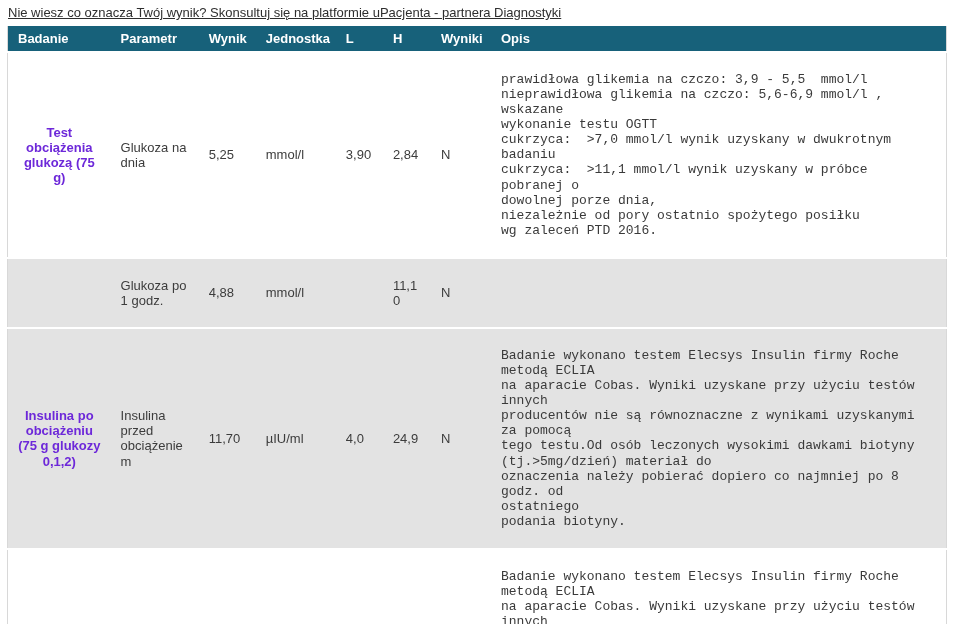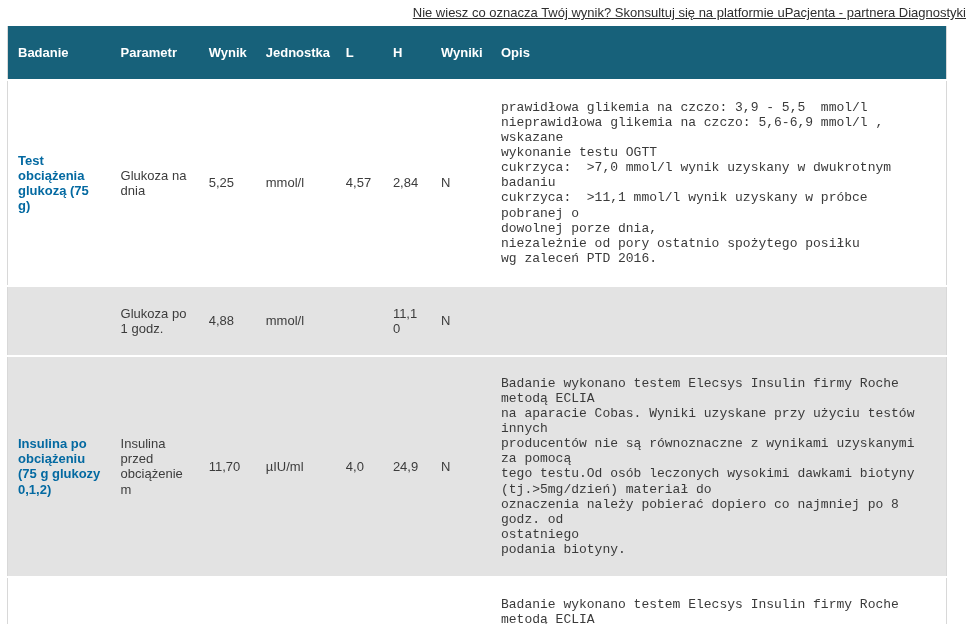--- a/index.html
+++ b/index.html
@@ -11,21 +11,20 @@
   .page {
     position: relative;
     width: 966px;
     height: 624px;
     background: #ffffff;
     overflow: hidden;
   }
   .top-link-wrap {
     padding: 3px 0 0 8px;
     height: 26px;
-    text-align: right;
   }
   a.top-link {
     font-size: 13px;
     color: #2e2e2e;
     text-decoration: underline;
     cursor: pointer;
   }
   table.results {
     border-collapse: collapse;
     table-layout: fixed;
@@ -33,37 +32,38 @@
     margin-left: 7px;
     border-left: 1px solid #d8d8d8;
     border-right: 1px solid #d8d8d8;
   }
   table.results thead th {
     background: #17617a;
     color: #ffffff;
     font-size: 13px;
     font-weight: bold;
     text-align: left;
-    padding: 19px 10px;
+    padding: 5px 10px;
     white-space: nowrap;
     overflow: hidden;
   }
   table.results tbody tr { border-top: 2px solid #ffffff; background: #ffffff; }
   table.results tbody tr.alt { background: #e3e3e3; }
   table.results tbody td {
     font-size: 13px;
     line-height: 1.16;
     padding: 19px 10px;
     vertical-align: middle;
     word-wrap: break-word;
   }
   td.cell-badanie {
     font-weight: bold;
-    color: #0369a1;
+    color: #6d28d9;
     line-height: 1.25;
+    text-align: center;
   }
   td.cell-opis {
     font-family: "Liberation Mono", monospace;
     font-size: 11.8px;
     line-height: 14px;
     white-space: pre-wrap;
     padding: 4px 4px 4px 10px;
     color: #3a3a3a;
   }
 </style>
@@ -98,21 +98,21 @@
         <th>Wyniki</th>
         <th>Opis</th>
       </tr>
     </thead>
     <tbody>
       <tr>
         <td class="cell-badanie">Test obciążenia glukozą (75 g)</td>
         <td class="cell-parametr">Glukoza na dnia</td>
         <td class="cell-wynik">5,25</td>
         <td class="cell-jednostka">mmol/l</td>
-        <td class="cell-l">4,57</td>
+        <td class="cell-l">3,90</td>
         <td class="cell-h">2,84</td>
         <td class="cell-norma">N</td>
         <td class="cell-opis">prawidłowa glikemia na czczo: 3,9 - 5,5  mmol/l
 nieprawidłowa glikemia na czczo: 5,6-6,9 mmol/l , wskazane
 wykonanie testu OGTT
 cukrzyca:  &gt;7,0 mmol/l wynik uzyskany w dwukrotnym badaniu
 cukrzyca:  &gt;11,1 mmol/l wynik uzyskany w próbce pobranej o
 dowolnej porze dnia,
 niezależnie od pory ostatnio spożytego posiłku
 wg zaleceń PTD 2016.</td>

